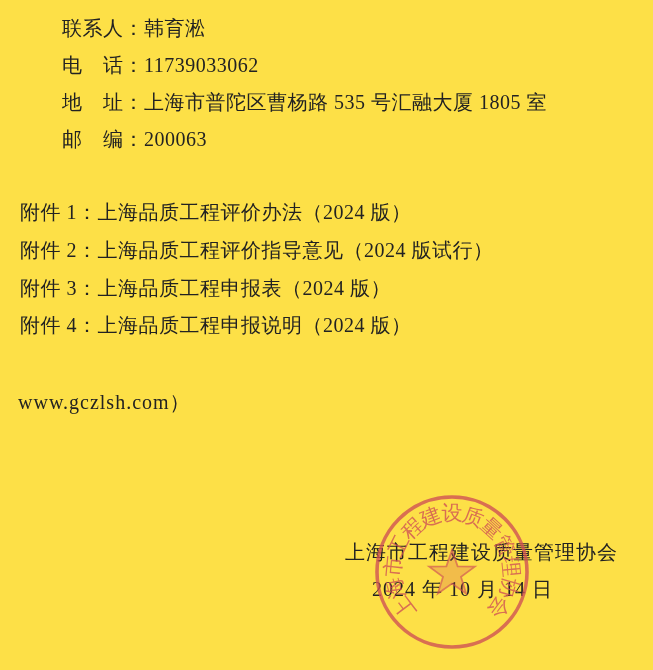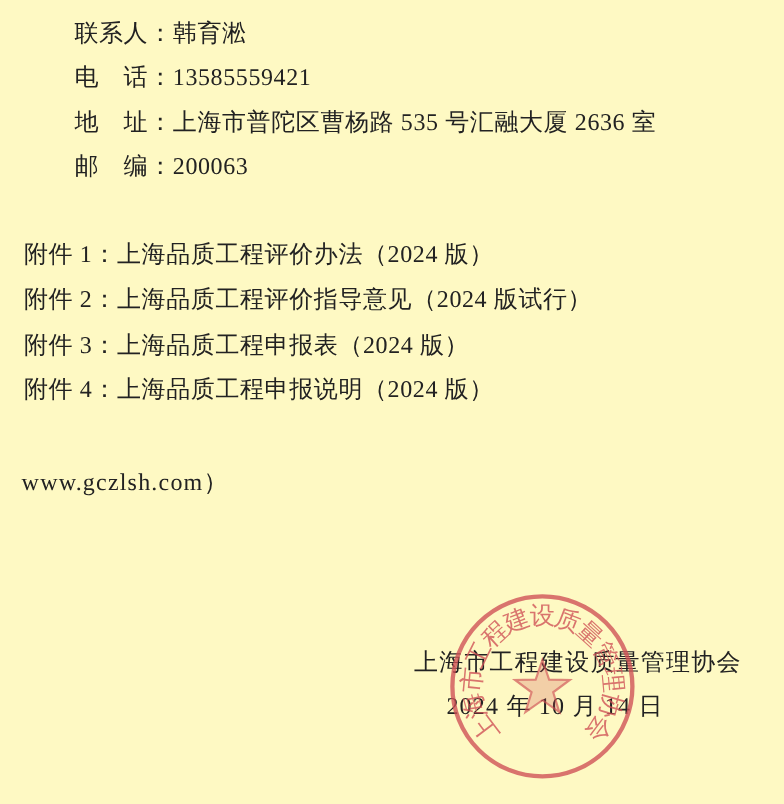--- a/index.html
+++ b/index.html
@@ -1,19 +1,19 @@
 <!DOCTYPE html>
 <html><head>
 <meta charset="utf-8">
 <style>
   html,body{margin:0;padding:0;background:#ffffff;}
   .page{
     position:relative;
     width:653px;height:670px;
-    background:#fef9c3;
+    background:#fde047;
     overflow:hidden;
     font-family:"Liberation Serif","DejaVu Serif",serif;
     color:#222222;
   }
   .line{
     position:absolute;
     font-size:20px;
     line-height:24px;
     white-space:pre;
     letter-spacing:0.5px;
@@ -47,22 +47,22 @@
     stroke-width:1.8;
     stroke-opacity:0.85;
   }
 </style>
 </head>
 <body>
 
 <div class="page">
 
   <div class="line contact-line" style="top:16px">联系人：韩育淞</div>
-  <div class="line contact-line" style="top:53px">电　话：13585559421</div>
-  <div class="line contact-line" style="top:90px">地　址：上海市普陀区曹杨路 535 号汇融大厦 2636 室</div>
+  <div class="line contact-line" style="top:53px">电　话：11739033062</div>
+  <div class="line contact-line" style="top:90px">地　址：上海市普陀区曹杨路 535 号汇融大厦 1805 室</div>
   <div class="line contact-line" style="top:127px">邮　编：200063</div>
 
   <div class="line attachment-line" style="top:200px">附件 1：上海品质工程评价办法（2024 版）</div>
   <div class="line attachment-line" style="top:238px">附件 2：上海品质工程评价指导意见（2024 版试行）</div>
   <div class="line attachment-line" style="top:276px">附件 3：上海品质工程申报表（2024 版）</div>
   <div class="line attachment-line" style="top:313px">附件 4：上海品质工程申报说明（2024 版）</div>
 
   <div class="line sig-org" style="top:540px">上海市工程建设质量管理协会</div>
 
   <div class="line note-line2" style="top:390px">www.gczlsh.com）</div>

